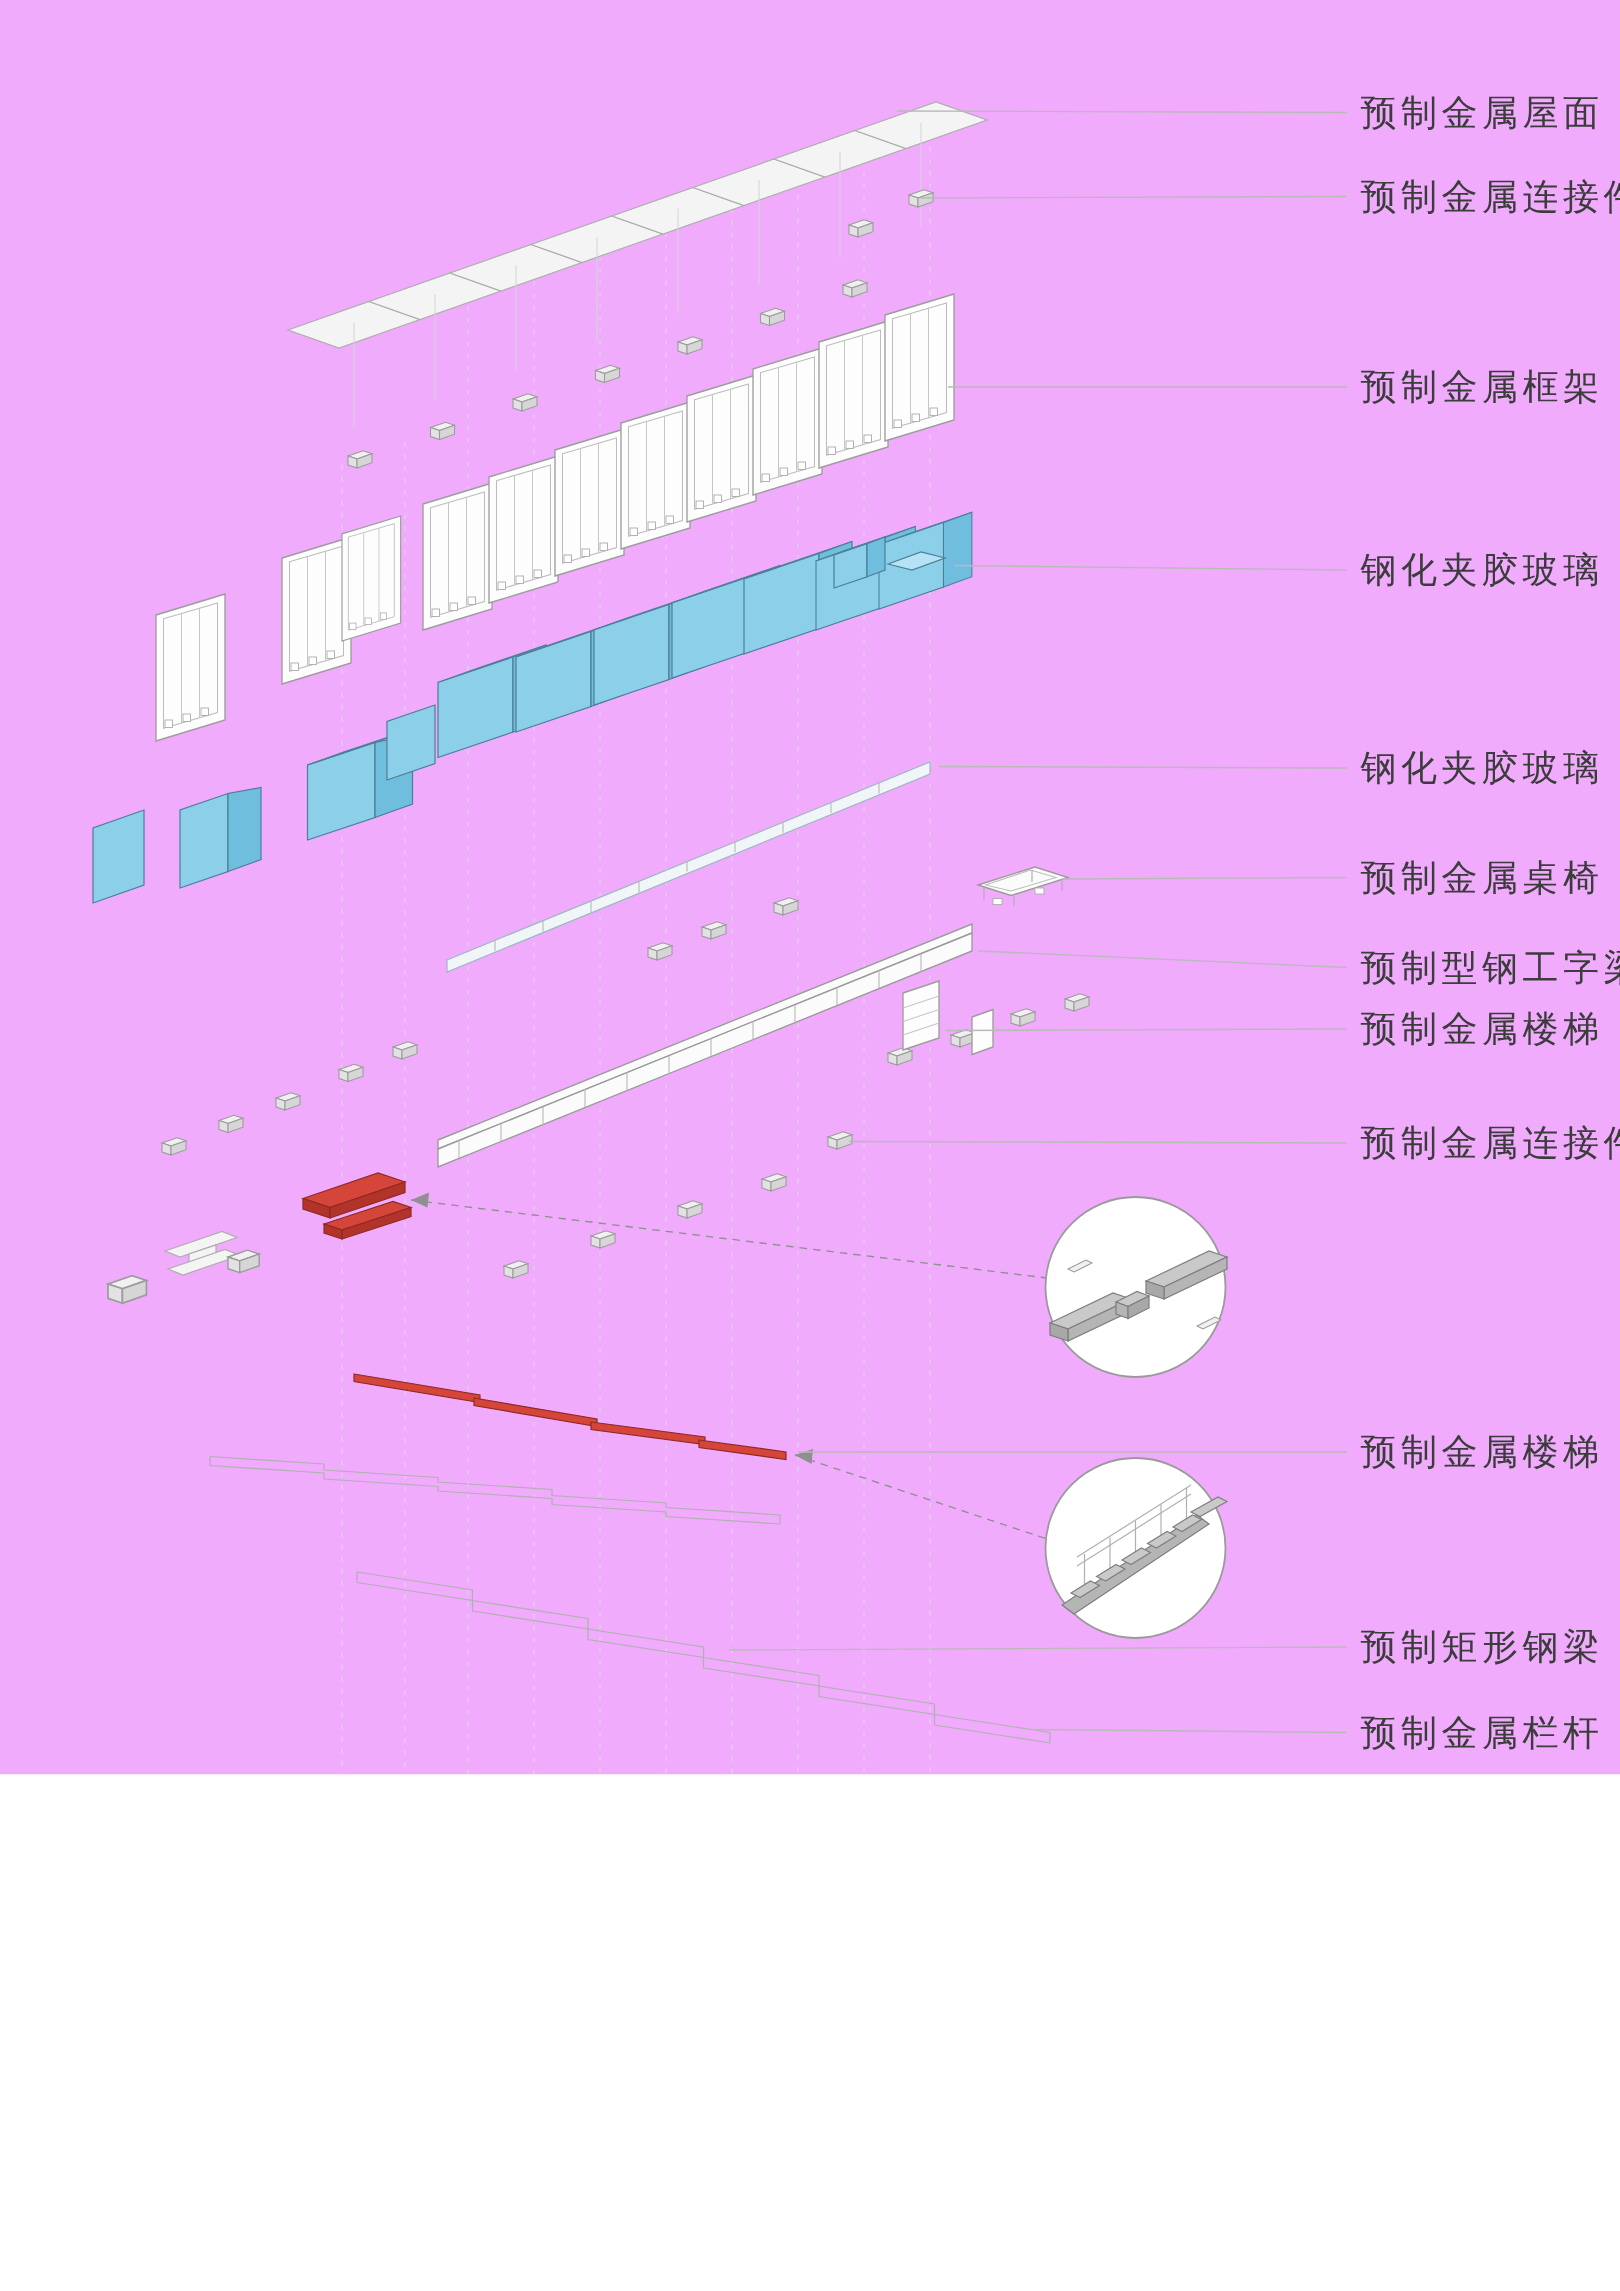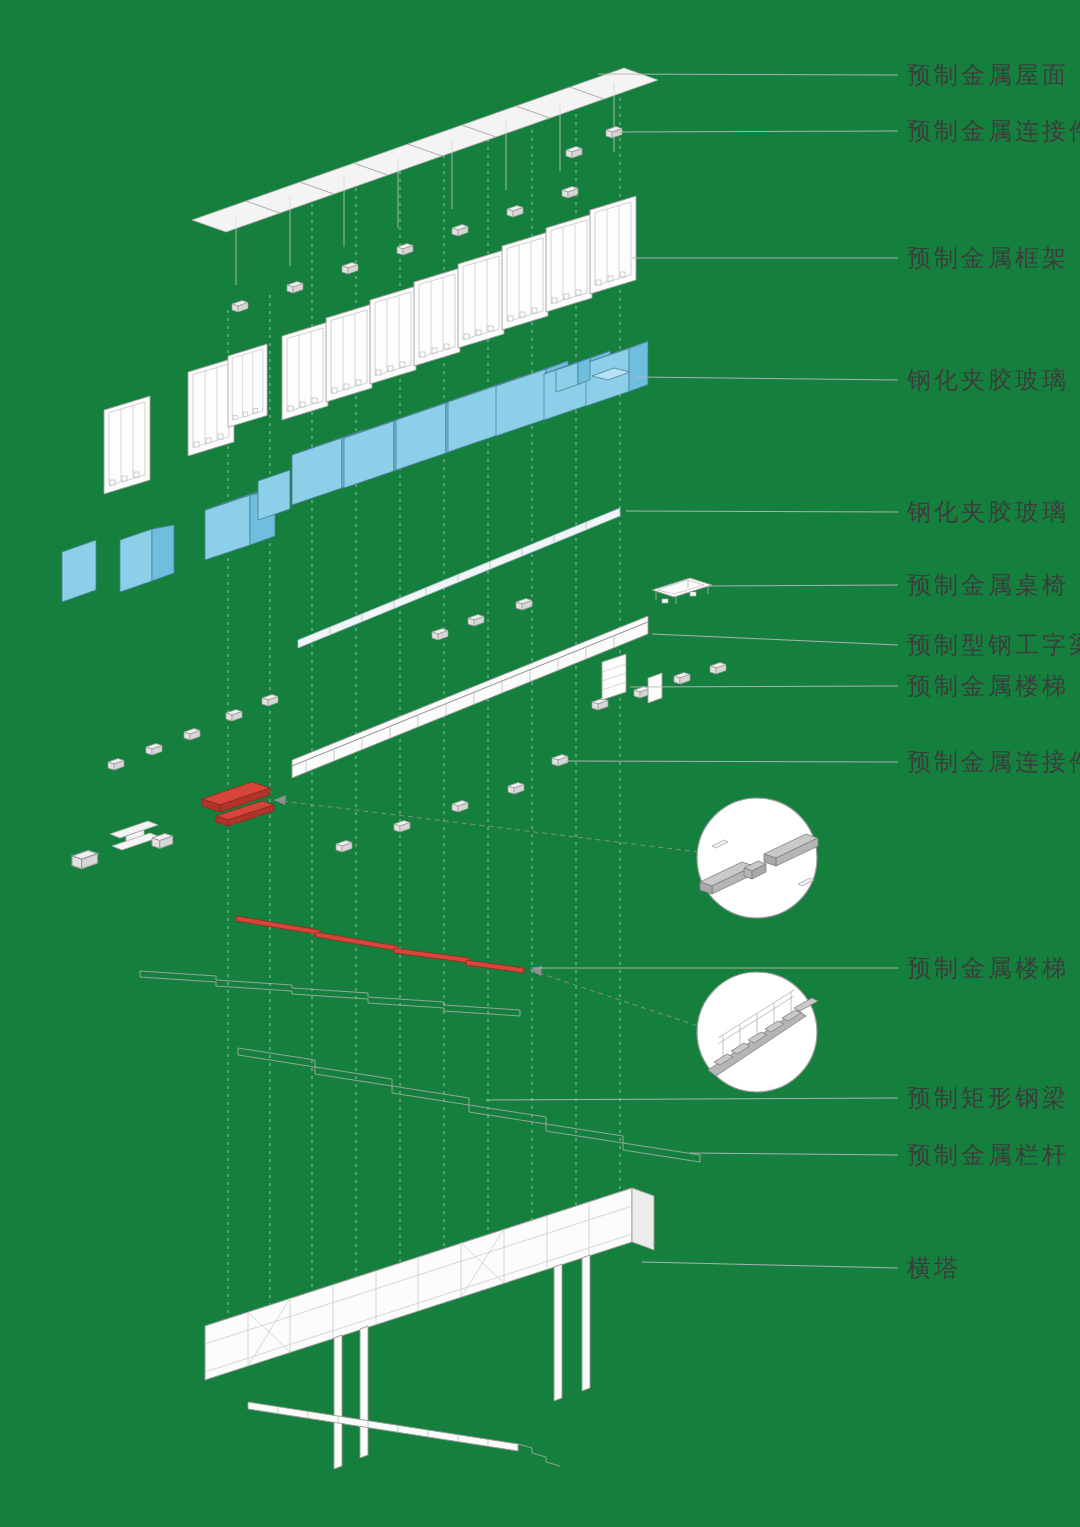--- a/index.html
+++ b/index.html
@@ -1,16 +1,16 @@
 <!DOCTYPE html>
 <html><head>
 <meta charset="utf-8">
 <style>
   html,body{margin:0;padding:0;background:#ffffff;}
-  .stage{position:relative;width:1080px;height:1527px;background:#15803d;overflow:hidden;
+  .stage{position:relative;width:1080px;height:1183px;background:#f0abfc;overflow:hidden;
          font-family:"Liberation Sans",sans-serif;}
   svg{position:absolute;left:0;top:0;}
   .guide{stroke:#dcdcdc;stroke-width:.7;stroke-dasharray:3 5;}
   .hang{stroke:#d5d5d5;stroke-width:.7;}
   .leader{stroke:#b9b9b9;stroke-width:.9;}
   .roofP{fill:#f4f4f4;stroke:#aeaeae;stroke-width:.8;}
   .clipTop{fill:#f0f0f0;stroke:#9b9b9b;stroke-width:.7;}
   .clipF{fill:#e2e2e2;stroke:#9b9b9b;stroke-width:.7;}
   .clipS{fill:#d6d6d6;stroke:#9b9b9b;stroke-width:.7;}
   .frm{fill:#fdfdfd;stroke:#9c9c9c;stroke-width:.9;}

